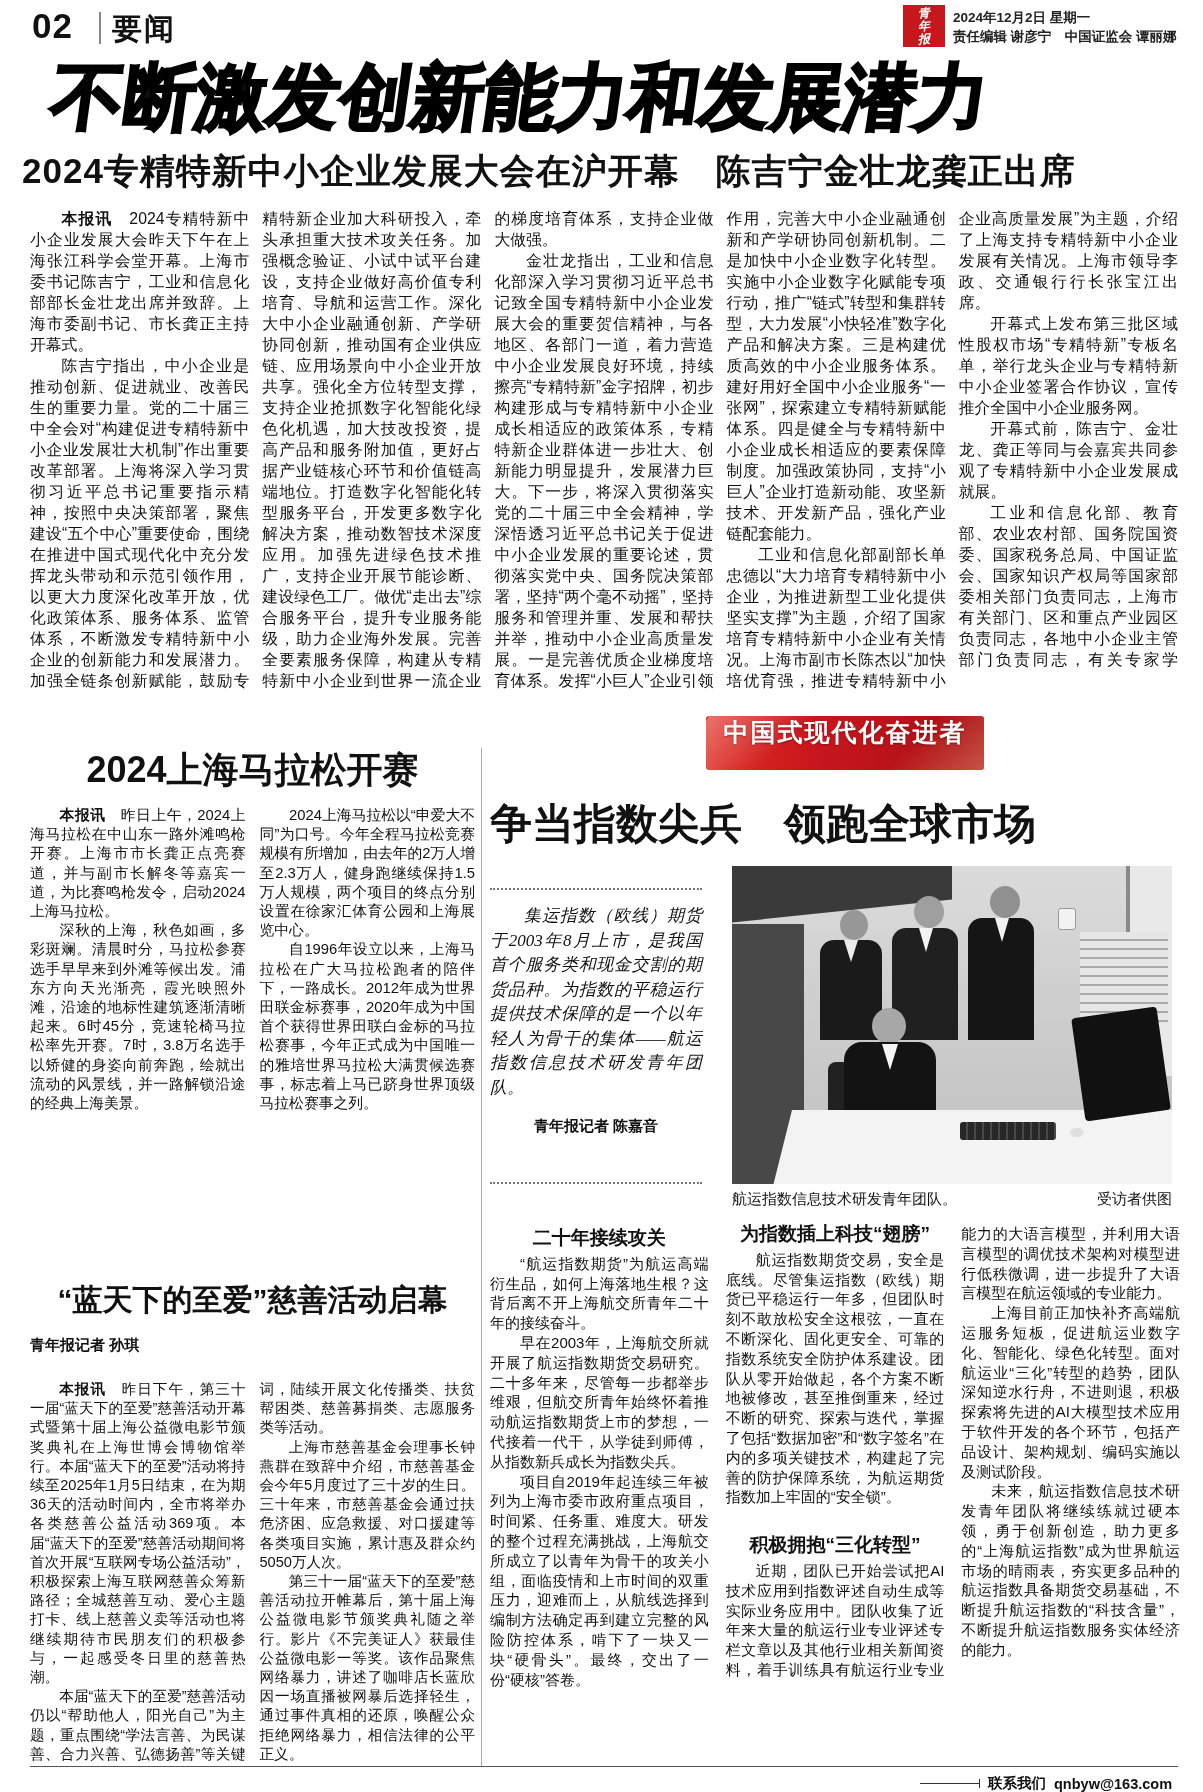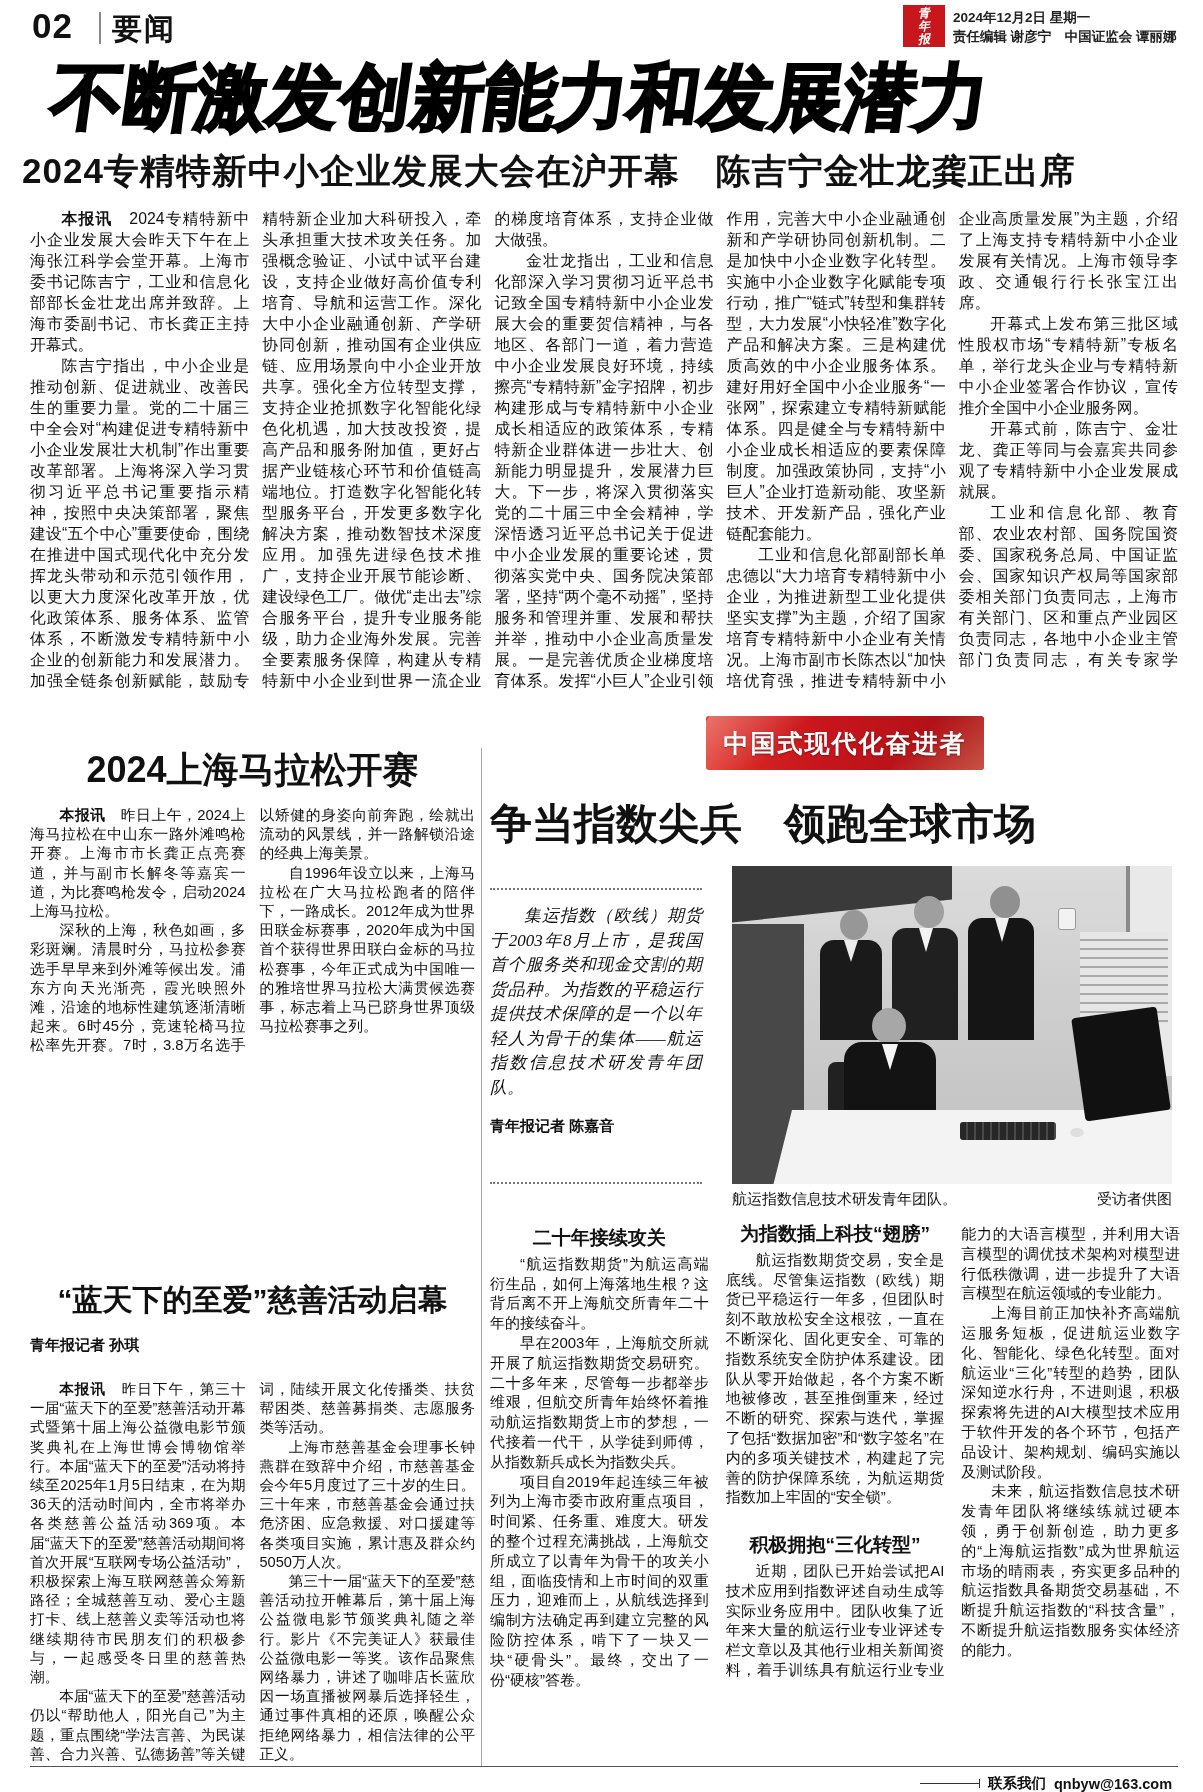--- a/index.html
+++ b/index.html
@@ -30,34 +30,34 @@
   .mar-body{left:30px;top:806px;width:445px;height:452px;column-count:2;column-gap:14px;
             font-size:14.8px;line-height:19.2px;text-align:justify;overflow:hidden}
   .cha-title{left:30px;top:1280px;width:445px;text-align:center;font-size:30px;font-weight:900;white-space:nowrap}
   .cha-byline{left:30px;top:1336px;font-size:15px;font-weight:bold}
   .cha-body{left:30px;top:1380px;width:445px;height:388px;column-count:2;column-gap:14px;
             font-size:14.6px;line-height:19.2px;text-align:justify;overflow:hidden}
   .vdiv{left:481px;top:748px;width:1px;height:1018px;background:#aaa}
   
   .banner{left:706px;top:716px;width:278px;height:54px;border-radius:3px;
           background:linear-gradient(100deg,#e03024 0%,#c8161d 40%,#a80f14 100%);
-          display:flex;align-items:center;justify-content:center;overflow:hidden}
+          display:flex;align-items:flex-start;justify-content:center;overflow:hidden}
   .banner:before{content:"";position:absolute;left:-20px;top:-20px;width:150px;height:120px;
           background:linear-gradient(115deg,rgba(255,255,255,.35),rgba(255,255,255,0) 55%);
           transform:skewX(-30deg)}
   .banner:after{content:"";position:absolute;right:-10px;bottom:-30px;width:140px;height:100px;
           background:linear-gradient(295deg,rgba(255,210,160,.4),rgba(255,255,255,0) 60%);
           transform:skewX(-30deg)}
   .banner-text{color:#fff;font-size:25px;font-weight:900;letter-spacing:2px;z-index:2;
           text-shadow:0 1px 2px rgba(0,0,0,.35)}
   .idx-headline{left:490px;top:796px;width:690px;font-size:42px;font-weight:900;white-space:nowrap}
   .quote{left:490px;top:888px;width:212px;height:296px;border-top:2px dotted #777;border-bottom:2px dotted #777;
          padding-top:14px;box-sizing:border-box;font-family:"Liberation Serif","DejaVu Serif",serif;
          font-style:italic;font-size:17px;line-height:24.5px;text-align:justify}
-  .quote-byline{margin-top:14px;font-style:normal;
+  .quote-byline{margin-top:14px;text-align:center;font-style:normal;
          font-family:"Liberation Sans","DejaVu Sans",sans-serif;font-size:15px;font-weight:bold;text-indent:0}
   .photo{left:732px;top:866px;width:440px;height:318px;overflow:hidden;
          background:linear-gradient(#d8d8d8,#bdbdbd);filter:grayscale(1) contrast(1.03)}
   .ph{position:absolute}
   .caption-row{left:732px;top:1190px;width:440px;display:flex;justify-content:space-between;
          font-size:15px;font-weight:normal}
   .idx-body{left:490px;top:1224px;width:690px;height:542px;column-count:3;column-gap:17px;
          font-size:15px;line-height:19.8px;text-align:justify;overflow:hidden}
   .idx-body h3{margin:4px 0 6px 0;font-size:19px;text-align:center;font-weight:900}
   .idx-body .sec2 h3,.idx-body .sec3 h3{margin-top:28px}
@@ -94,20 +94,21 @@
   <p>开幕式上发布第三批区域性股权市场“专精特新”专板名单，举行龙头企业与专精特新中小企业签署合作协议，宣传推介全国中小企业服务网。</p>
   <p>开幕式前，陈吉宁、金壮龙、龚正等同与会嘉宾共同参观了专精特新中小企业发展成就展。</p>
   <p>工业和信息化部、教育部、农业农村部、国务院国资委、国家税务总局、中国证监会、国家知识产权局等国家部委相关部门负责同志，上海市有关部门、区和重点产业园区负责同志，各地中小企业主管部门负责同志，有关专家学者、科研机构、服务机构及中小企业负责人等出席。</p>
 
 </div>
 
 <div class="abs mar-title">2024上海马拉松开赛</div>
 <div class="abs mar-body">
   <p><span class="lede">本报讯</span><span>　昨日上午，2024上海马拉松在中山东一路外滩鸣枪开赛。上海市市长龚正点亮赛道，并与副市长解冬等嘉宾一道，为比赛鸣枪发令，启动2024上海马拉松。</span></p>
   <p>深秋的上海，秋色如画，多彩斑斓。清晨时分，马拉松参赛选手早早来到外滩等候出发。浦东方向天光渐亮，霞光映照外滩，沿途的地标性建筑逐渐清晰起来。6时45分，竞速轮椅马拉松率先开赛。7时，3.8万名选手以矫健的身姿向前奔跑，绘就出流动的风景线，并一路解锁沿途的经典上海美景。</p>
+  <p>2024上海马拉松以“申爱大不同”为口号。今年全程马拉松竞赛规模有所增加，由去年的2万人增至2.3万人，健身跑继续保持1.5万人规模，两个项目的终点分别设置在徐家汇体育公园和上海展览中心。</p>
   <p>自1996年设立以来，上海马拉松在广大马拉松跑者的陪伴下，一路成长。2012年成为世界田联金标赛事，2020年成为中国首个获得世界田联白金标的马拉松赛事，今年正式成为中国唯一的雅培世界马拉松大满贯候选赛事，标志着上马已跻身世界顶级马拉松赛事之列。</p>
 </div>
 
 <div class="abs cha-title">“蓝天下的至爱”慈善活动启幕</div>
 <div class="abs cha-byline">青年报记者 孙琪</div>
 <div class="abs cha-body">
   <p><span class="lede">本报讯</span><span>　昨日下午，第三十一届“蓝天下的至爱”慈善活动开幕式暨第十届上海公益微电影节颁奖典礼在上海世博会博物馆举行。本届“蓝天下的至爱”活动将持续至2025年1月5日结束，在为期36天的活动时间内，全市将举办各类慈善公益活动369项。本届“蓝天下的至爱”慈善活动期间将首次开展“互联网专场公益活动”，积极探索上海互联网慈善众筹新路径；全城慈善互动、爱心主题打卡、线上慈善义卖等活动也将继续期待市民朋友们的积极参与，一起感受冬日里的慈善热潮。</span></p>
   <p>本届“蓝天下的至爱”慈善活动仍以“帮助他人，阳光自己”为主题，重点围绕“学法言善、为民谋善、合力兴善、弘德扬善”等关键词，陆续开展文化传播类、扶贫帮困类、慈善募捐类、志愿服务类等活动。</p>
   <p>上海市慈善基金会理事长钟燕群在致辞中介绍，市慈善基金会今年5月度过了三十岁的生日。三十年来，市慈善基金会通过扶危济困、应急救援、对口援建等各类项目实施，累计惠及群众约5050万人次。</p>
   <p>第三十一届“蓝天下的至爱”慈善活动拉开帷幕后，第十届上海公益微电影节颁奖典礼随之举行。影片《不完美证人》获最佳公益微电影一等奖。该作品聚焦网络暴力，讲述了咖啡店长蓝欣因一场直播被网暴后选择轻生，通过事件真相的还原，唤醒公众拒绝网络暴力，相信法律的公平正义。</p>

